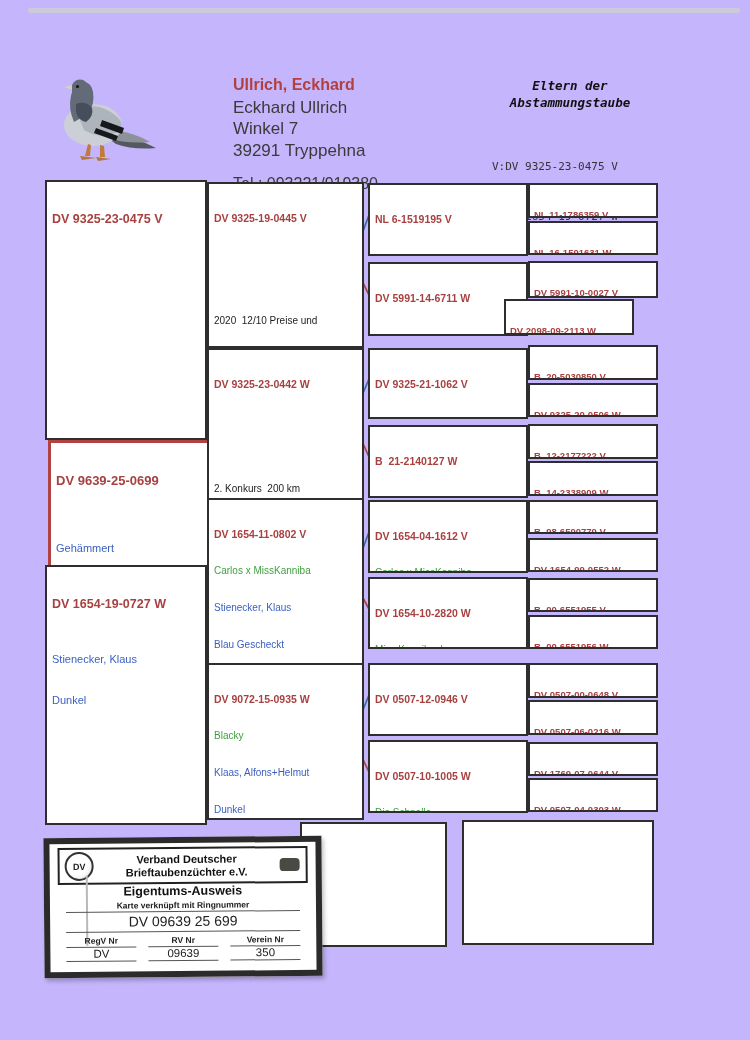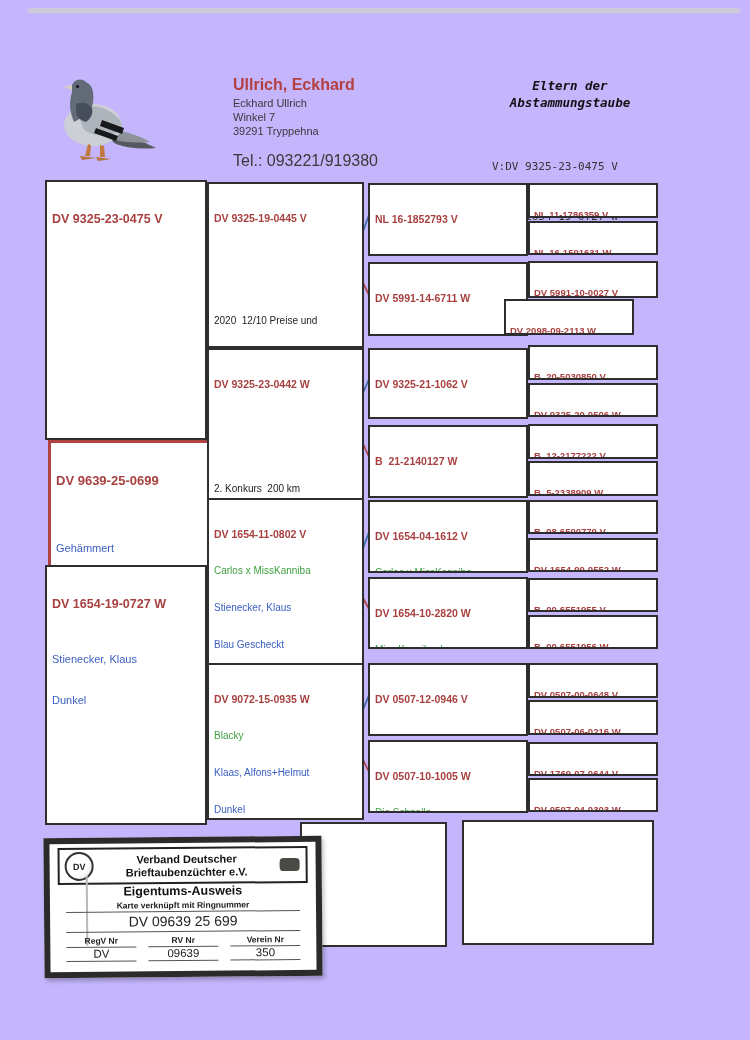--- a/index.html
+++ b/index.html
@@ -5,21 +5,21 @@
   html,body{margin:0;padding:0;background:#e9e9e9;}
   #page{position:relative;width:750px;height:1040px;background:#c4b5fd;overflow:hidden;
         font-family:"Liberation Sans",sans-serif;color:#1d1d1d;}
   .abs{position:absolute;}
 
   
   .scanband{position:absolute;left:28px;top:8px;width:712px;height:5px;background:#cfcfcf;opacity:.8;border-radius:2px;}
 
   
   .owner-name{font-size:16px;font-weight:bold;color:#b34040;}
-  .addr{font-size:11px;line-height:1.25;color:#3a3a3a;}
+  .addr{font-size:17px;line-height:1.25;color:#3a3a3a;}
   .phone{font-size:16px;color:#3a3a3a;}
   .mono{font-family:"DejaVu Sans Mono",monospace;}
   .ptitle{font-size:12.5px;font-weight:bold;font-style:italic;text-align:center;line-height:1.35;color:#111;}
   .pref{font-size:11px;color:#333;line-height:1.5;white-space:pre;}
 
   
   .pbox{position:absolute;border:2px solid #2e2e2e;background:#fff;padding:3px 5px;
         font-size:10px;line-height:1.23;overflow:hidden;white-space:pre;}
   .pbox .ring{color:#a84040;font-weight:bold;font-size:10.5px;}
   .pbox .name{color:#3f9f3f;}
@@ -202,21 +202,21 @@
     
     
     
     
     
     
     
   </div>
 
   <div class="pbox" style="left:368px;top:183px;width:146px;height:63px;">
-    <div class="ring">NL 16-1852793 V</div>
+    <div class="ring">NL 6-1519195 V</div>
   </div>
   <div class="pbox" style="left:368px;top:262px;width:146px;height:64px;">
     <div class="ring">DV 5991-14-6711 W</div>
   </div>
   <div class="pbox" style="left:368px;top:348px;width:146px;height:61px;">
     <div class="ring">DV 9325-21-1062 V</div>
   </div>
   <div class="pbox" style="left:368px;top:425px;width:146px;height:63px;">
     <div class="ring">B  21-2140127 W</div>
   </div>
@@ -260,21 +260,21 @@
   <div class="pbox gen4box" style="left:528px;top:345px;width:118px;height:29px;">
     <div class="ring">B  20-5030850 V</div>
   </div>
   <div class="pbox gen4box" style="left:528px;top:383px;width:118px;height:28px;">
     <div class="ring">DV 9325-20-0506 W</div>
   </div>
   <div class="pbox gen4box" style="left:528px;top:424px;width:118px;height:29px;">
     <div class="ring">B  12-2177222 V</div>
   </div>
   <div class="pbox gen4box" style="left:528px;top:461px;width:118px;height:29px;">
-    <div class="ring">B  5-2338909 W</div>
+    <div class="ring">B  14-2338909 W</div>
   </div>
   <div class="pbox gen4box" style="left:528px;top:500px;width:118px;height:28px;">
     <div class="ring">B  98-6590779 V</div>
     
   </div>
   <div class="pbox gen4box" style="left:528px;top:538px;width:118px;height:28px;">
     <div class="ring">DV 1654-99-0552 W</div>
     
   </div>
   <div class="pbox gen4box" style="left:528px;top:578px;width:118px;height:28px;">

